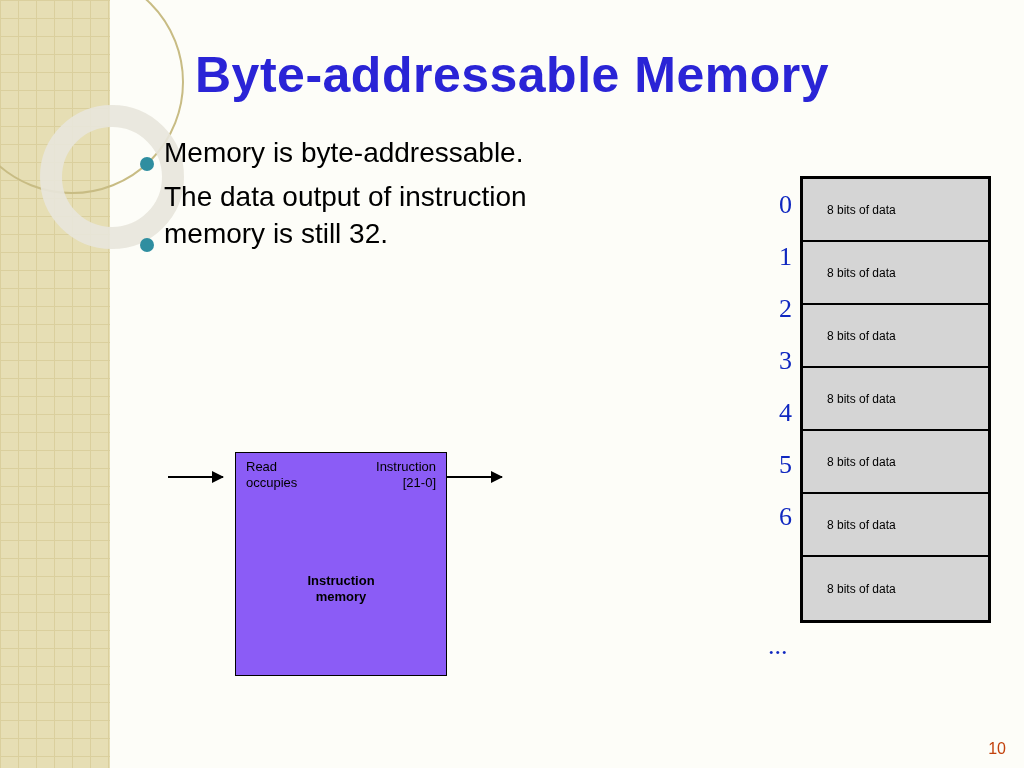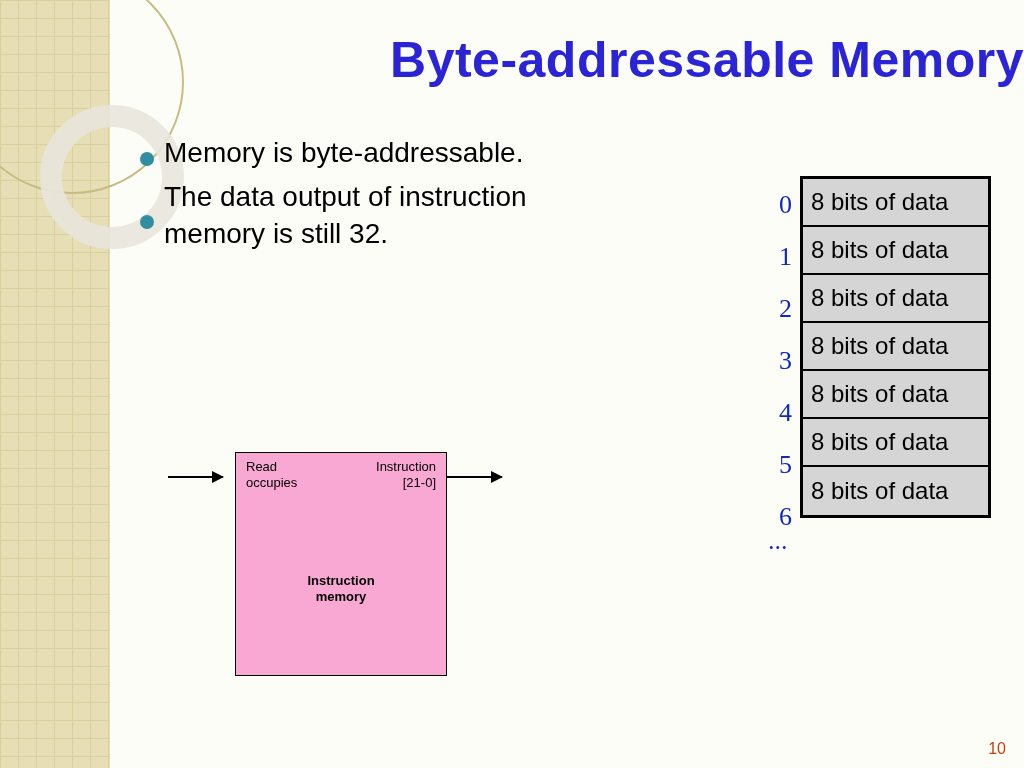--- a/index.html
+++ b/index.html
@@ -45,40 +45,40 @@
     width: 100px;
     height: 100px;
     border: 22px solid #e8e6db;
     border-radius: 50%;
     opacity: 0.9;
   }
 
   
   .title {
     position: absolute;
-    top: 31px;
+    top: 46px;
     left: 0;
     width: 1024px;
-    text-align: right;
+    text-align: center;
     font-weight: 700;
     font-size: 50px;
     color: #2a24d6;
     letter-spacing: 0.5px;
   }
 
   
   .bullets {
     position: absolute;
     left: 140px;
     top: 135px;
     width: 430px;
   }
   .bullet-row {
     display: flex;
-    align-items: center;
+    align-items: flex-end;
     margin-bottom: 8px;
   }
   .bullet-dot {
     width: 14px;
     height: 14px;
     border-radius: 50%;
     background: #2f8ea0;
     margin-top: 12px;
     margin-right: 10px;
     flex: 0 0 14px;
@@ -90,21 +90,21 @@
   }
 
   
   .instr-block {
     position: absolute;
     left: 235px;
     top: 452px;
     width: 210px;
     height: 222px;
     border: 1.5px solid #000;
-    background: #f9a8d4;
+    background: #8b5cf6;
     font-family: Arial, sans-serif;
   }
   .instr-top {
     position: absolute;
     top: 6px;
     left: 10px;
     right: 10px;
     display: flex;
     justify-content: space-between;
     font-size: 13px;
@@ -152,28 +152,28 @@
     position: absolute;
     right: 33px;
     top: 176px;
   }
   .mem-table {
     border: 3px solid #000;
     display: inline-block;
   }
   .mem-cell {
     width: 185px;
-    height: 48px;
+    height: 63px;
     border-bottom: 2px solid #000;
     background: #d5d5d5;
     display: flex;
     align-items: center;
-    padding-left: 8px;
+    padding-left: 24px;
     font-family: Arial, sans-serif;
-    font-size: 24px;
+    font-size: 12px;
     color: #000;
     box-sizing: border-box;
   }
   .mem-table .mem-cell:last-child { border-bottom: none; }
   .mem-index {
     position: absolute;
     left: -32px;
     width: 24px;
     text-align: right;
     font-family: "Times New Roman", serif;

